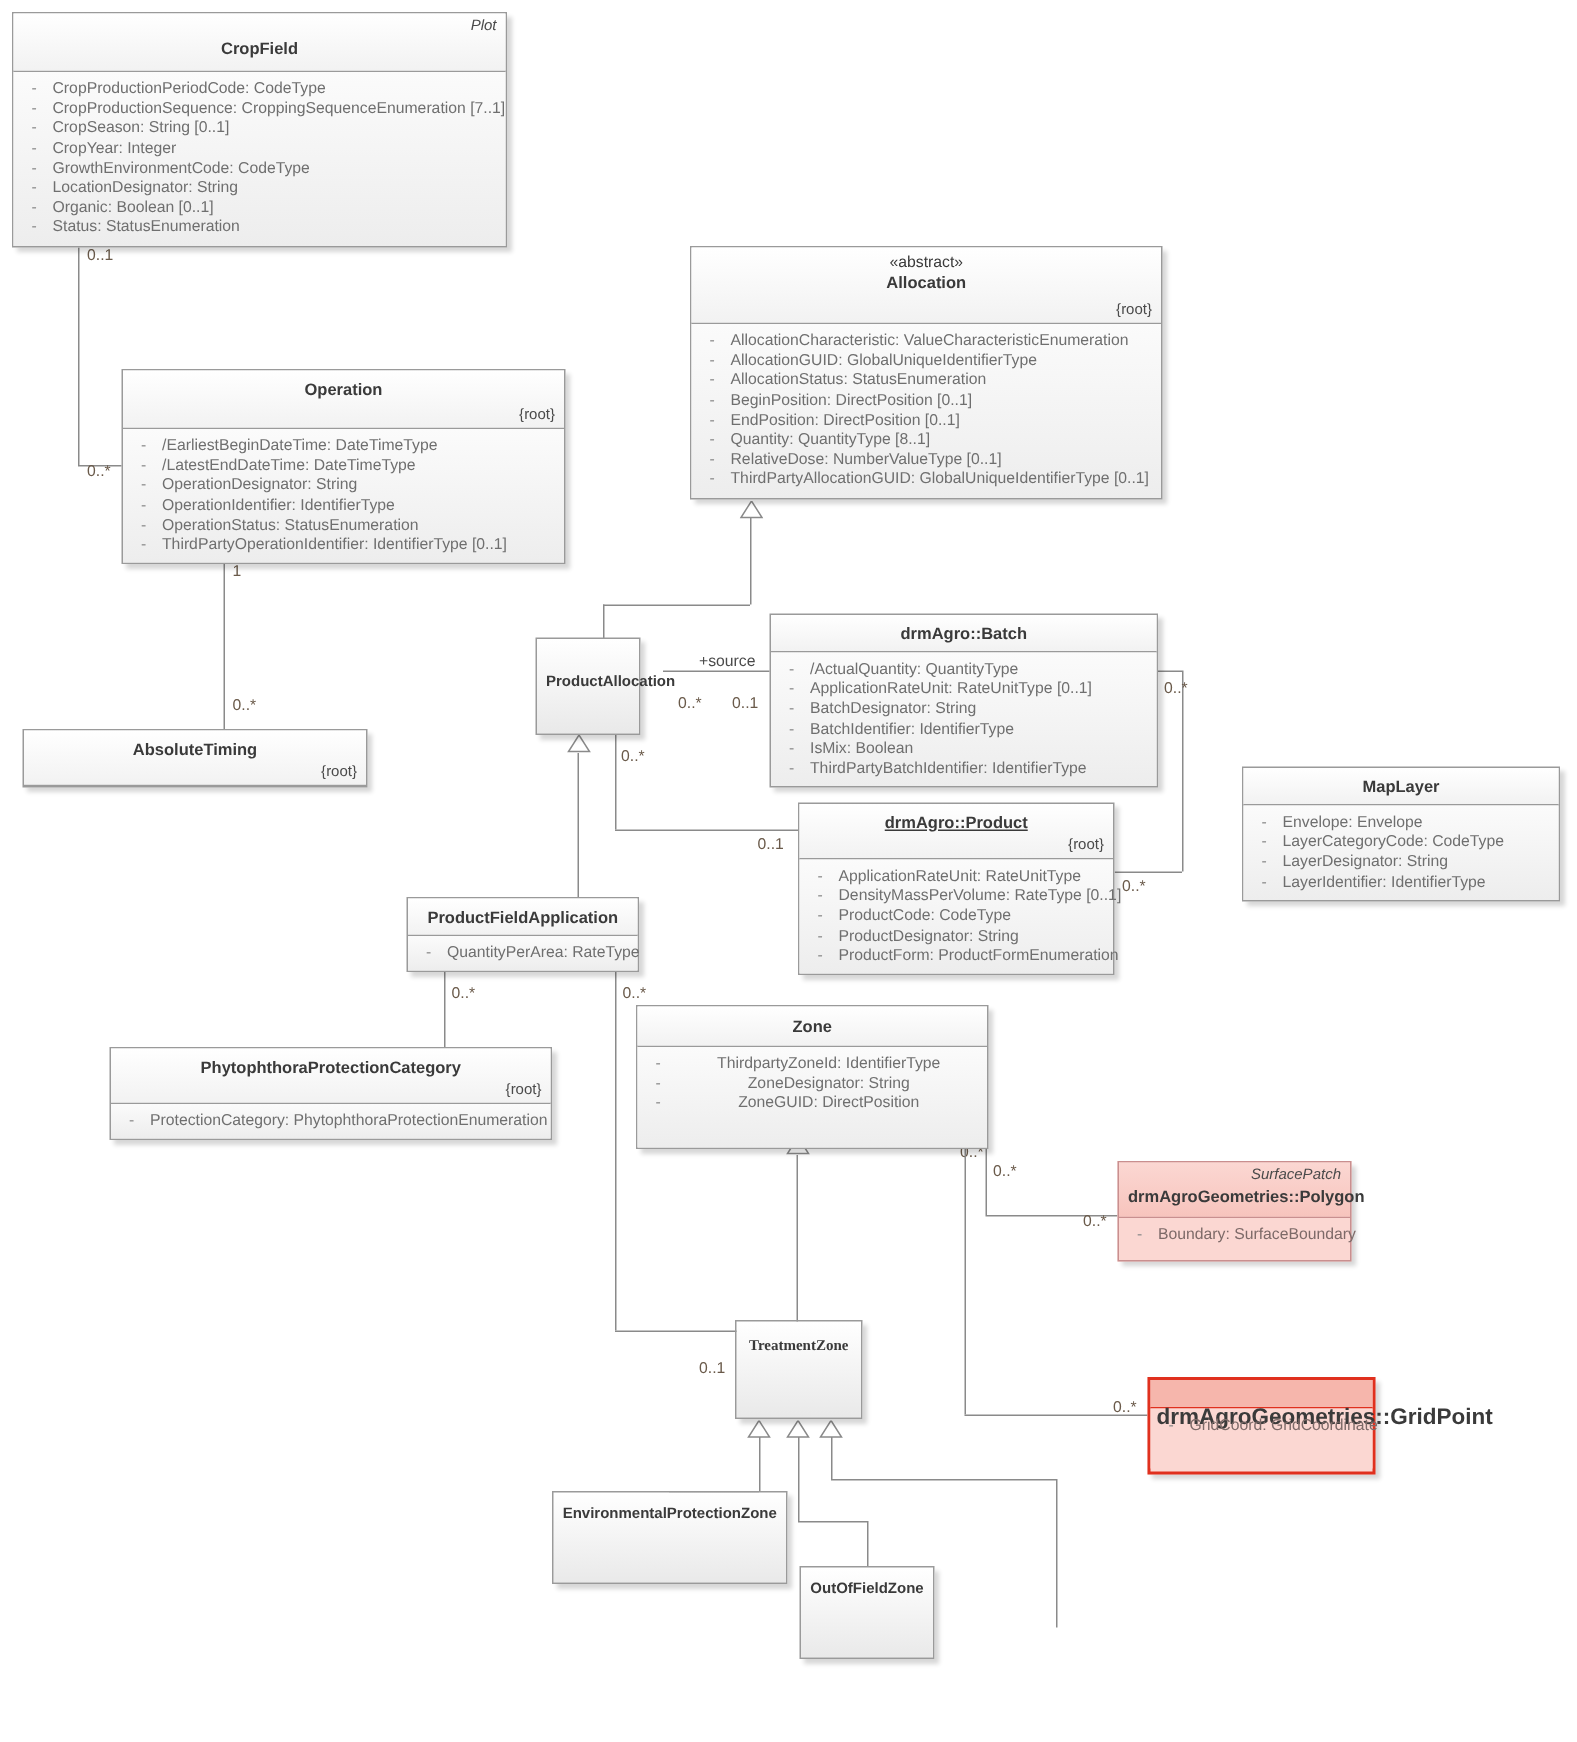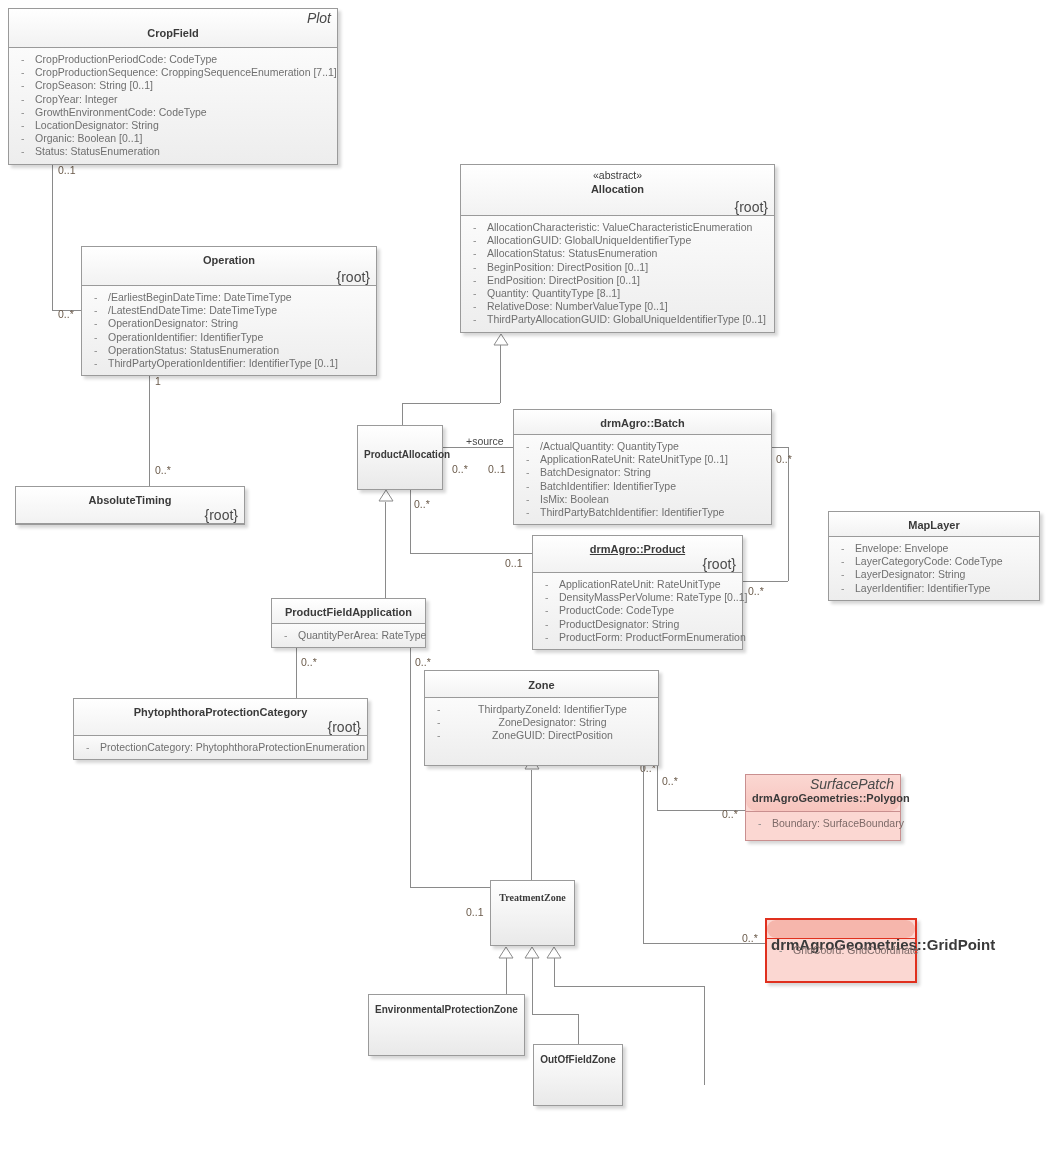--- a/index.html
+++ b/index.html
@@ -6,34 +6,34 @@
   body{font-family:"Liberation Sans", sans-serif;}
   #canvas{position:relative;width:1051px;height:1161px;overflow:hidden;background:#fff;}
 
   
   .uml{position:absolute;box-sizing:border-box;border:1px solid #9a9a9a;
        background:#ffffff;box-shadow:3px 3px 3px rgba(0,0,0,.16);}
   .uml .hdr{position:relative;box-sizing:border-box;padding:4px 6px 3px 6px;
        background:linear-gradient(180deg,#ffffff 0%,#f2f2f2 100%);}
   .uml .stereo{display:block;text-align:center;font-size:10.5px;color:#3a3a3a;line-height:13px;}
   .uml .nm{display:block;text-align:center;font-size:11px;font-weight:bold;color:#3a3a3a;line-height:14px;}
-  .uml .corner{position:absolute;right:6px;font-size:14px;color:#4a4a4a;font-style:italic;line-height:12px;}
+  .uml .corner{position:absolute;right:6px;font-size:10px;color:#4a4a4a;font-style:italic;line-height:12px;}
   .uml .corner.tr{top:3px;}
   .uml .corner.br{right:6px;bottom:2px;font-style:normal;}
   .uml .sep{height:1px;background:#9a9a9a;font-size:0;line-height:0;}
   .uml .attrs{box-sizing:border-box;padding:5px 4px 5px 4px;
        background:linear-gradient(180deg,#fbfbfb 0%,#ededed 100%);}
   .uml .attr{display:block;white-space:nowrap;font-size:10.5px;color:#6f6f6f;line-height:13.2px;
        padding-left:22px;position:relative;}
   .uml .attr:before{content:"-";position:absolute;left:8px;color:#8b8b8b;}
   .uml.nobody{background:linear-gradient(180deg,#ffffff 0%,#e9e9e9 100%);}
 
   
   .uml.pink{border-color:#c98f8f;background:#fbd7d2;}
-  .uml.pink .hdr{background:linear-gradient(180deg,#fbd7d2 0%,#f7c4bd 100%);border-radius:10px;}
+  .uml.pink .hdr{background:linear-gradient(180deg,#fbd7d2 0%,#f7c4bd 100%);}
   .uml.pink .attrs{background:#fbd7d2;}
   .uml.pink .nm,.uml.pink .stereo{color:#3a3a3a;}
   .uml.pink .attr{color:#7d6a68;}
   .uml.pink .sep{background:#c98f8f;}
   .uml.redborder{border:2px solid #e0301e;}
   .uml.redborder .hdr{background:#f6b6ac;}
   .uml.redborder .sep{background:#e0301e;}
 
   
   .ln{position:absolute;background:#8a8a8a;}
@@ -189,21 +189,21 @@
     <div class="attrs">
       <span class="attr">/EarliestBeginDateTime: DateTimeType</span>
       <span class="attr">/LatestEndDateTime: DateTimeType</span>
       <span class="attr">OperationDesignator: String</span>
       <span class="attr">OperationIdentifier: IdentifierType</span>
       <span class="attr">OperationStatus: StatusEnumeration</span>
       <span class="attr">ThirdPartyOperationIdentifier: IdentifierType [0..1]</span>
     </div>
   </div>
 
-  <div class="uml nobody" style="left:357px;top:425px;width:86px;height:65px;">
+  <div class="uml nobody" style="left:357px;top:425px;width:70px;height:65px;">
     <div class="hdr" style="height:63px;background:transparent;">
       <span class="nm" style="margin-top:18px;font-size:10px;">ProductAllocation</span>
     </div>
   </div>
 
   <div class="uml" style="left:513px;top:409px;width:259px;">
     <div class="hdr" style="height:24px;">
       <span class="nm" style="margin-top:2px;">drmAgro::Batch</span>
     </div>
     <div class="sep"></div>

